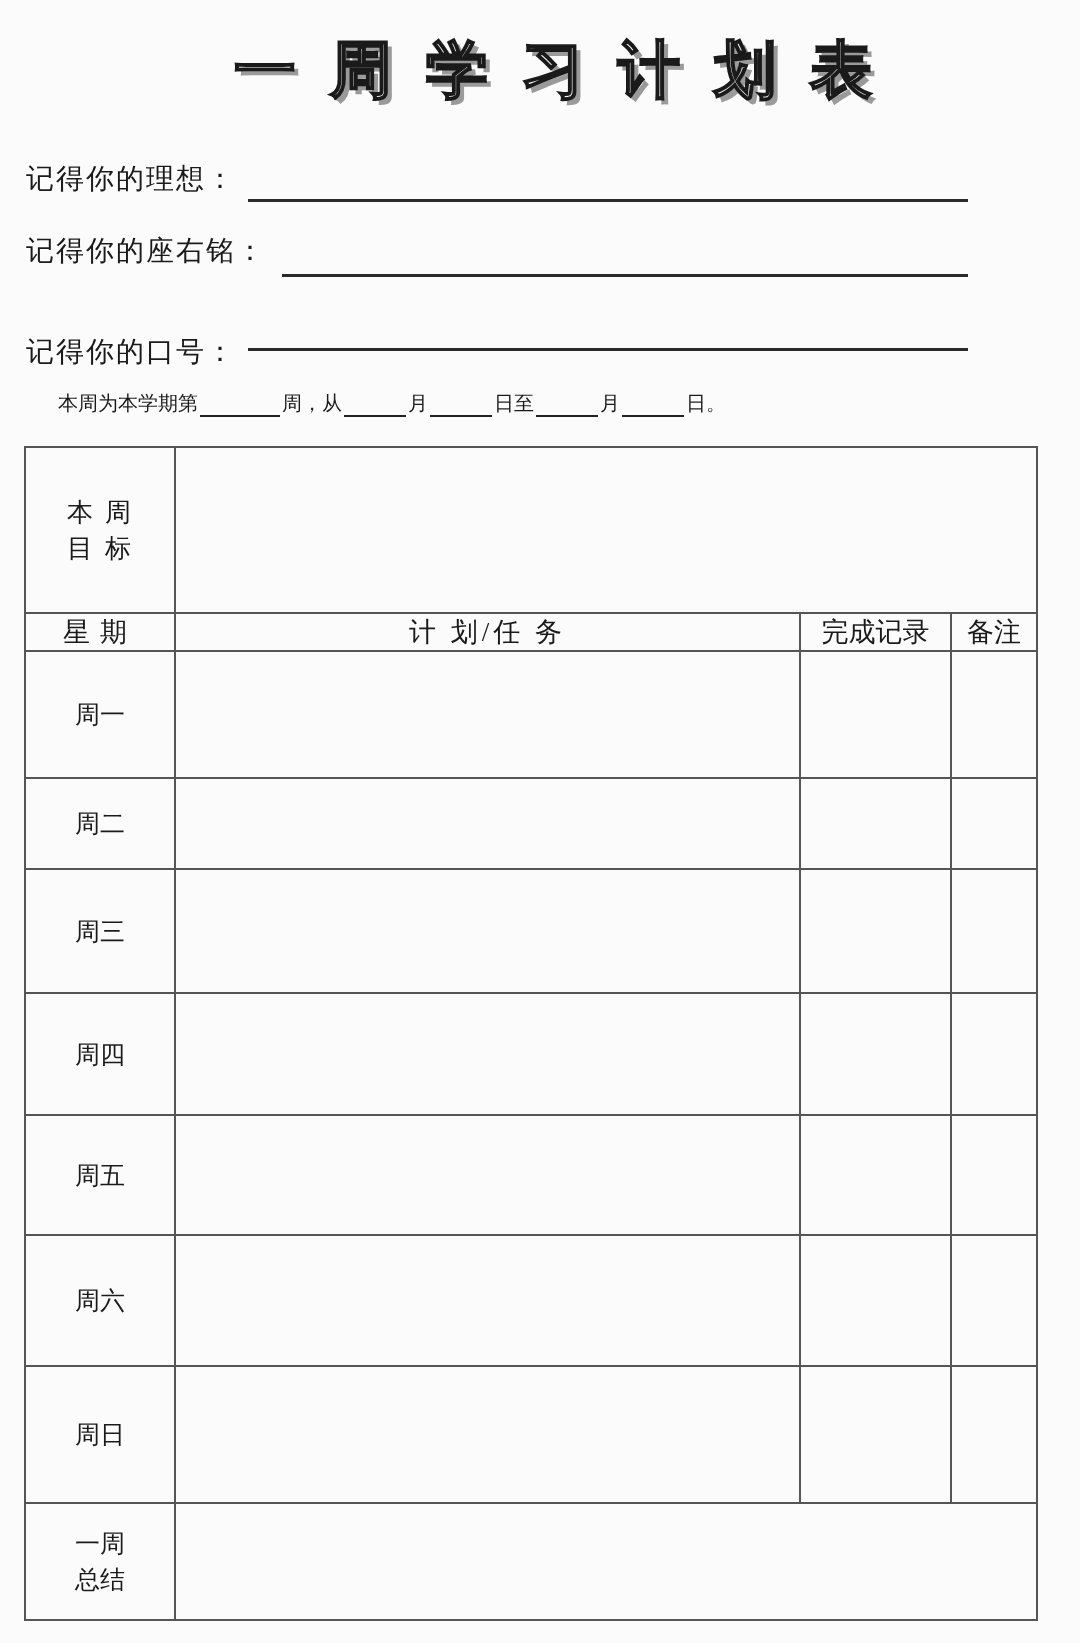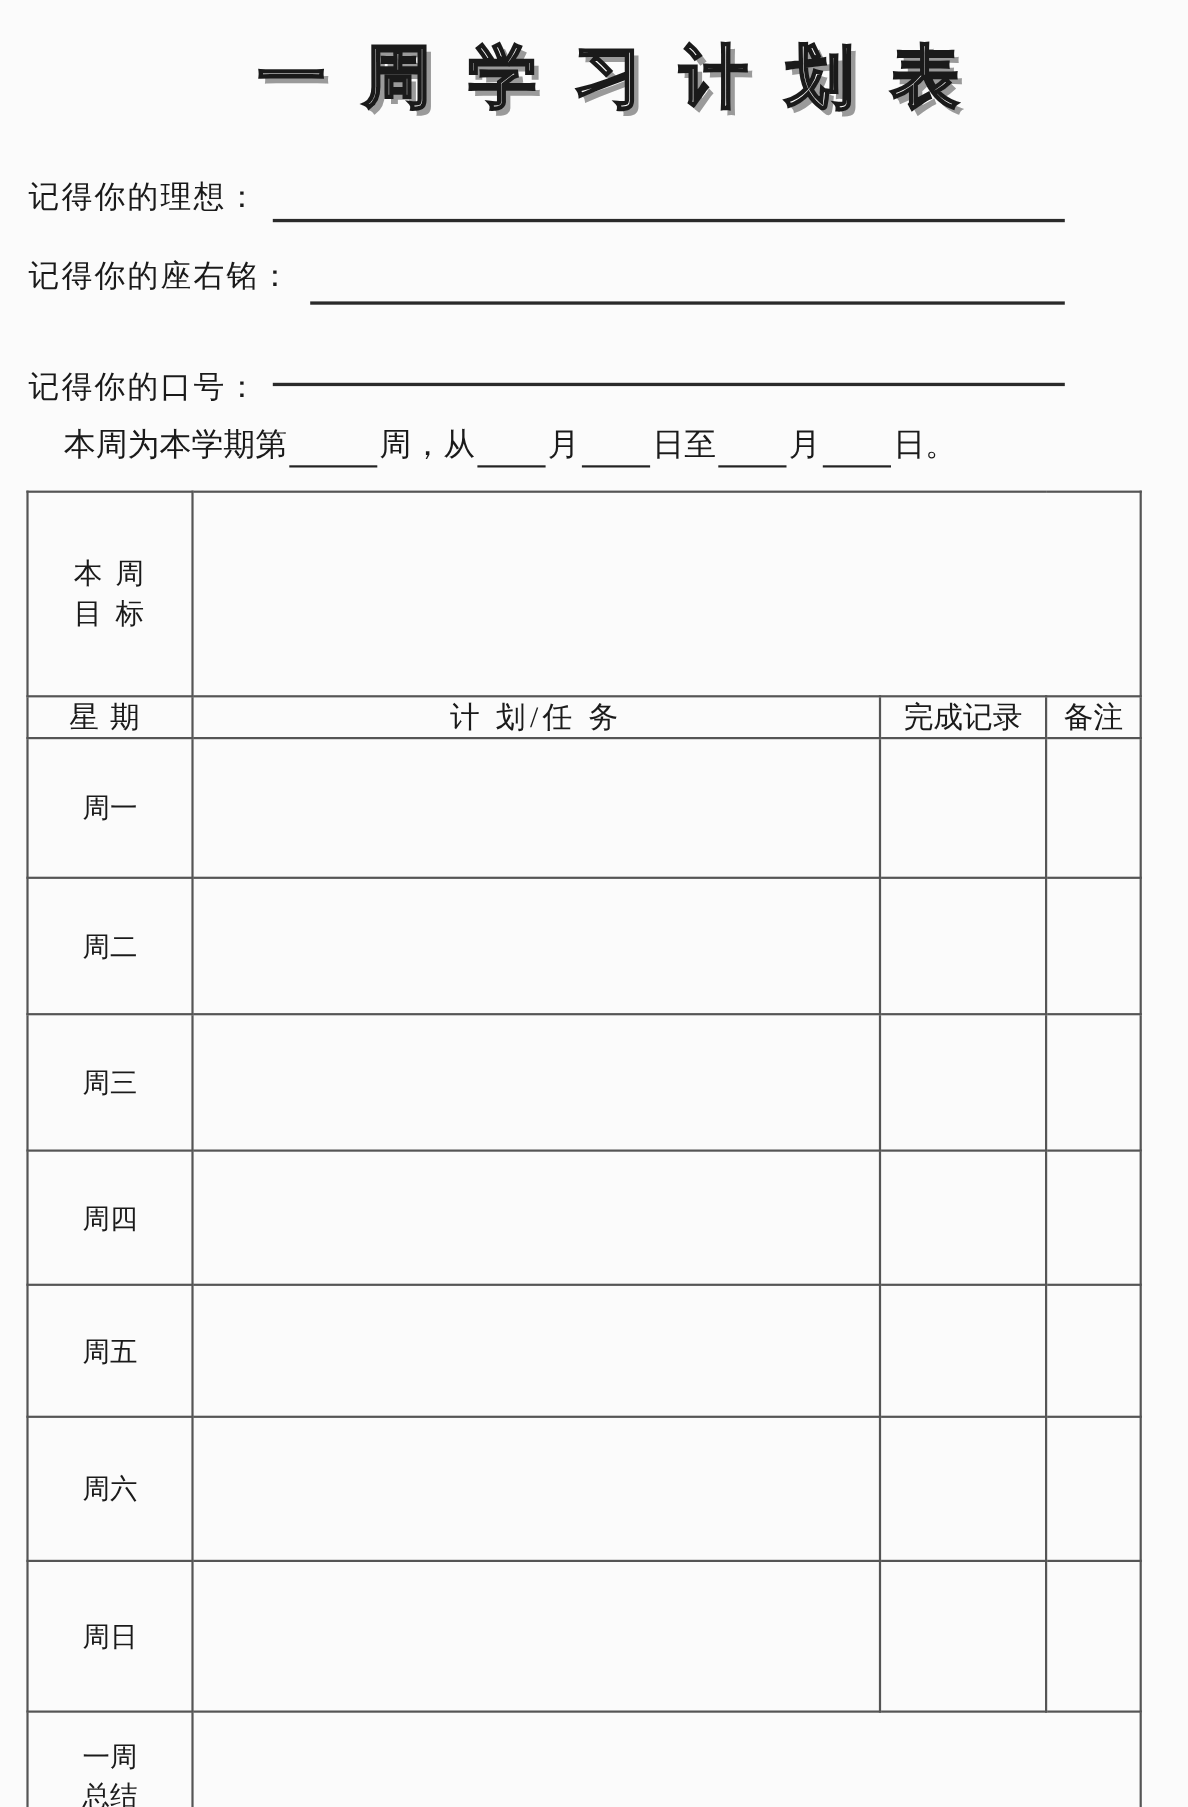--- a/index.html
+++ b/index.html
@@ -24,21 +24,21 @@
     }
     .line-field {
       position: absolute; left: 26px; height: 40px;
       display: flex; align-items: flex-start;
       font-size: 28px;
     }
     .line-field .label { white-space: nowrap; letter-spacing: 2px; }
     .week-line {
       position: absolute; left: 58px; top: 385px;
       font-family: Liberation Sans, sans-serif;
-      font-size: 29px; white-space: nowrap;
+      font-size: 20px; white-space: nowrap;
       display: flex; align-items: flex-end;
     }
     .week-line .blank {
       display: inline-block; border-bottom: 2px solid #222; height: 30px;
       margin: 0 2px;
     }
     table.plan {
       position: absolute; left: 24px; top: 446px;
       width: 1012px;
       border-collapse: collapse;
@@ -102,40 +102,40 @@
 </div>
 
 <table class="plan">
   <colgroup>
     <col class="col-day">
       <col class="col-task">
       <col class="col-done">
       <col class="col-note">
   </colgroup>
   <tbody>
-      <tr style="height:186px;">
+      <tr style="height:166px;">
     <td>
       <div class="goal-label">本周</div>
       <div class="goal-label">目标</div>
     </td>
     <td colspan="3"></td>
   </tr>
   <tr>
     <td class="hdr hdr-day">星期</td>
     <td class="hdr hdr-task">计 划/任 务</td>
     <td class="hdr">完成记录</td>
     <td class="hdr">备注</td>
   </tr>
   <tr style="height:127px;">
     <td class="day-label">周一</td>
     <td></td>
     <td></td>
     <td></td>
   </tr>
-  <tr style="height:124px;">
+  <tr style="height:91px;">
     <td class="day-label">周二</td>
     <td></td>
     <td></td>
     <td></td>
   </tr>
   <tr style="height:124px;">
     <td class="day-label">周三</td>
     <td></td>
     <td></td>
     <td></td>

